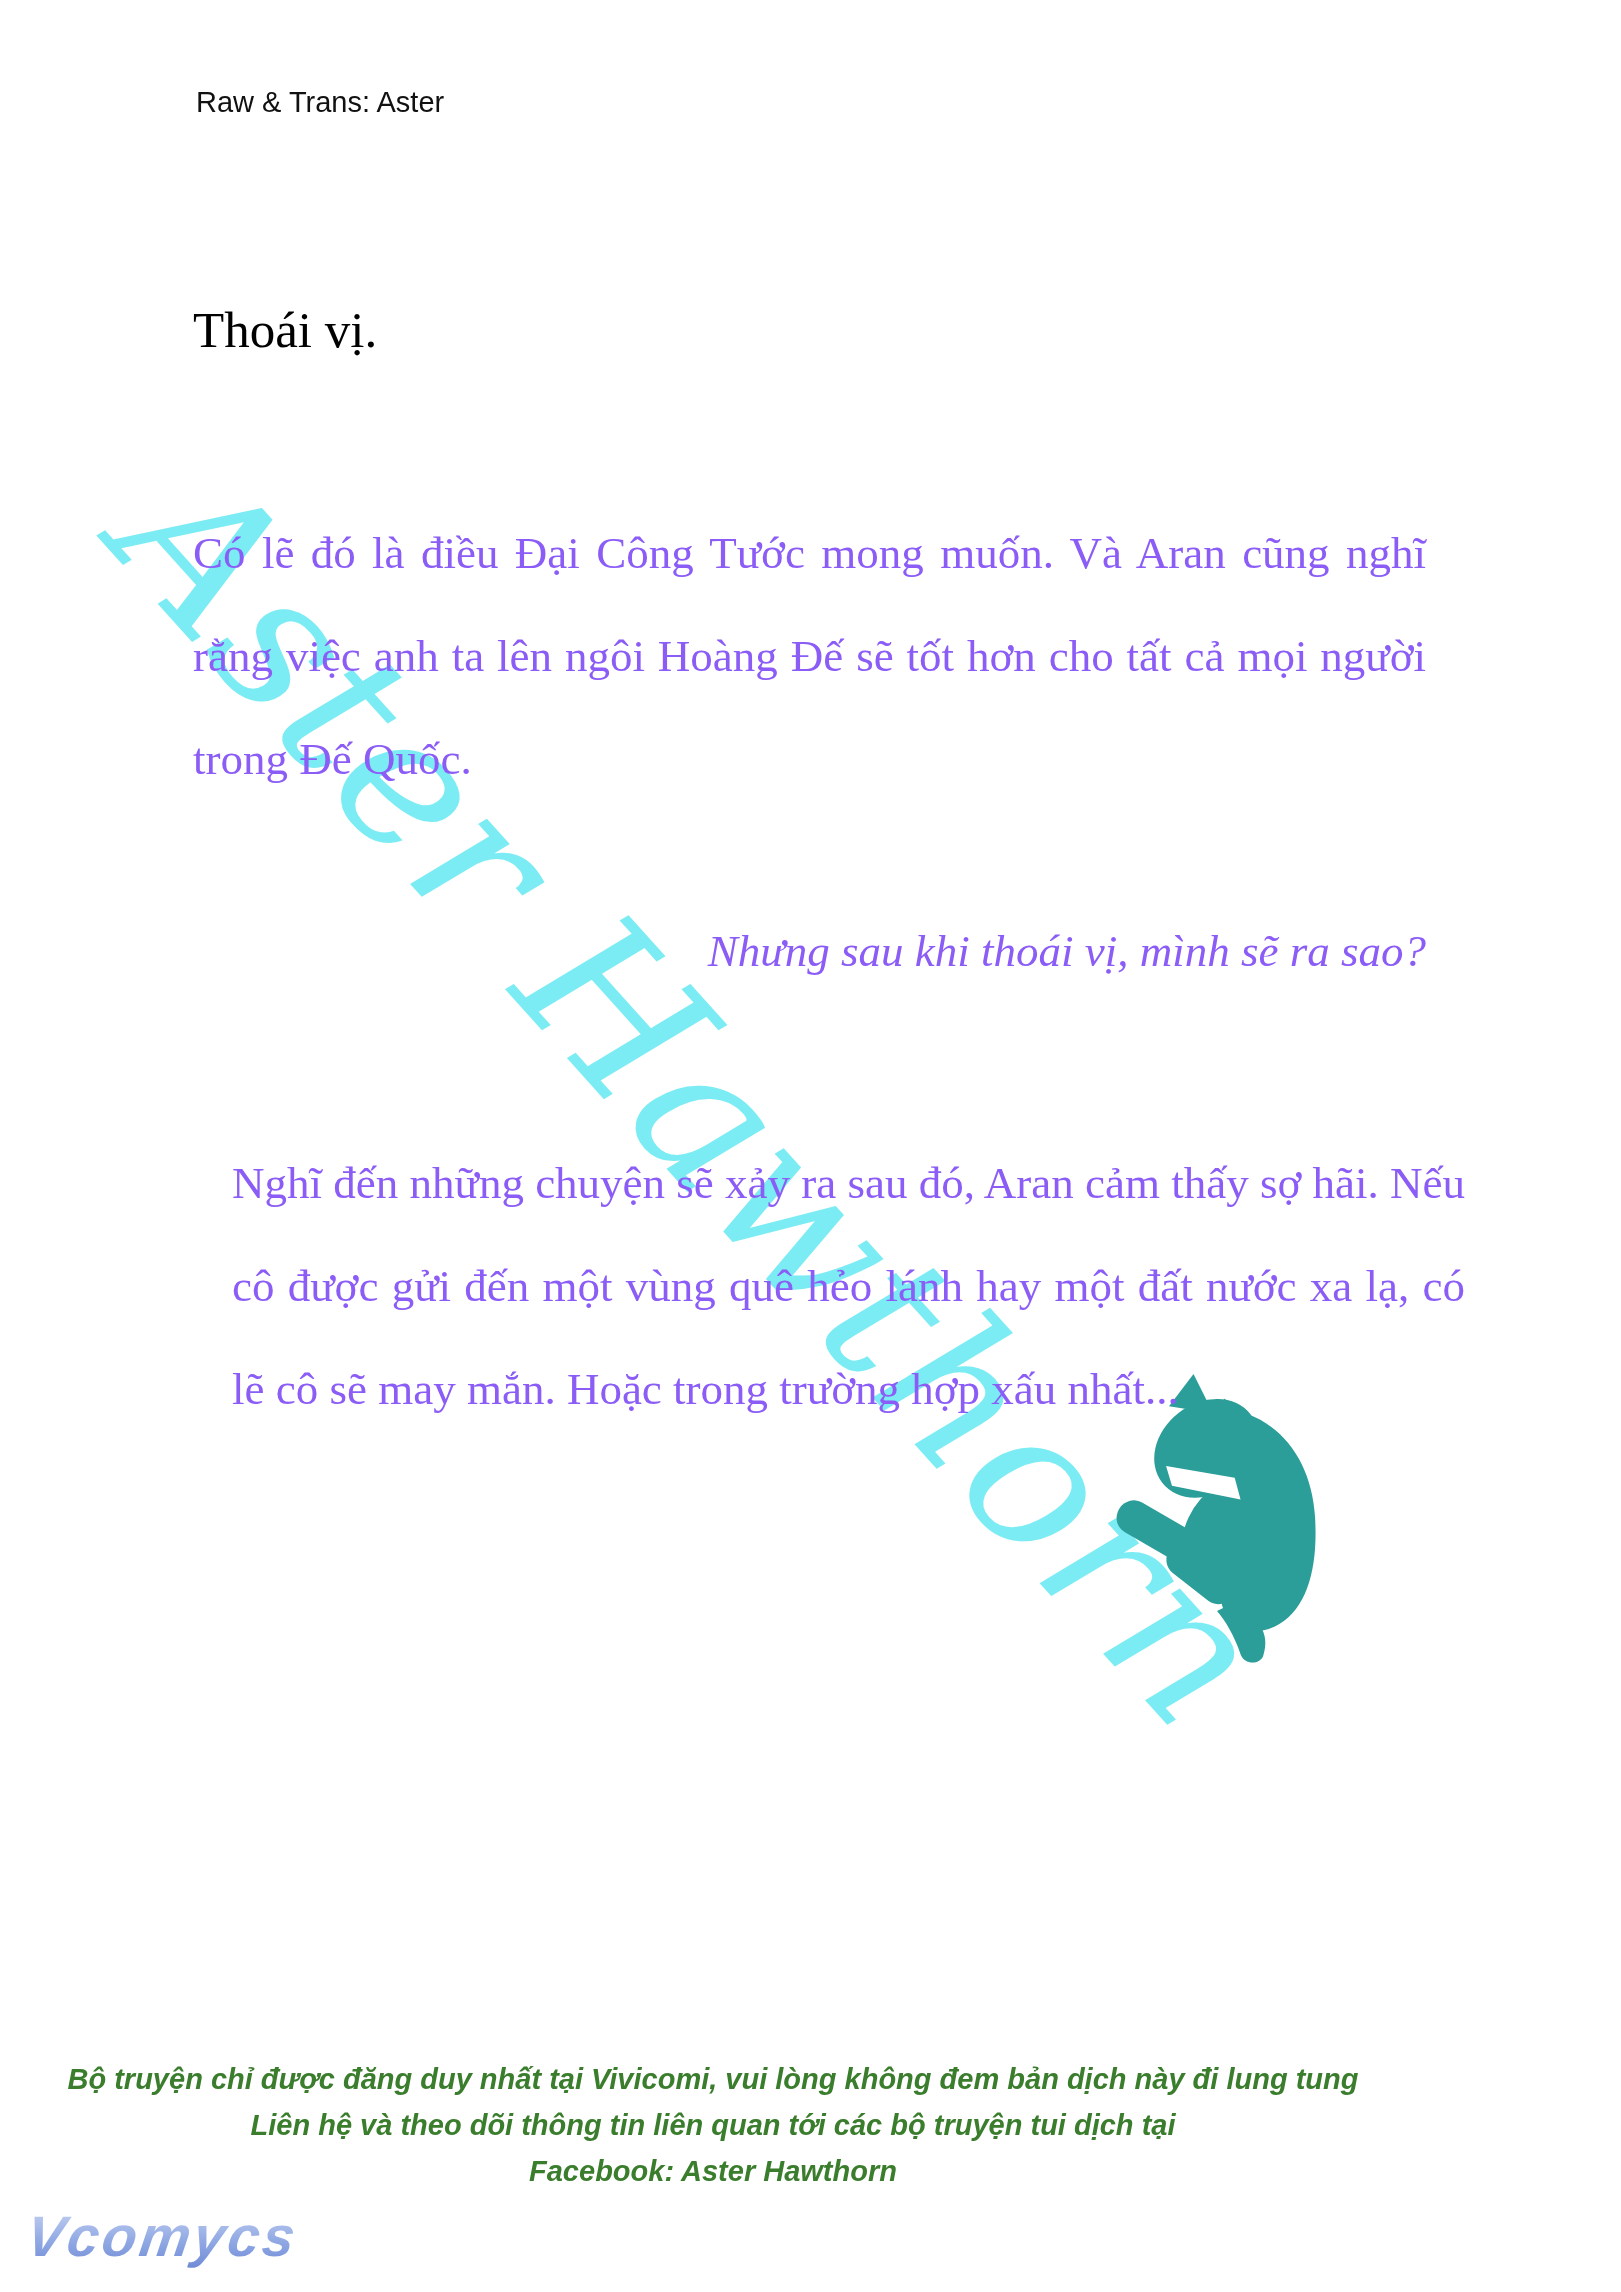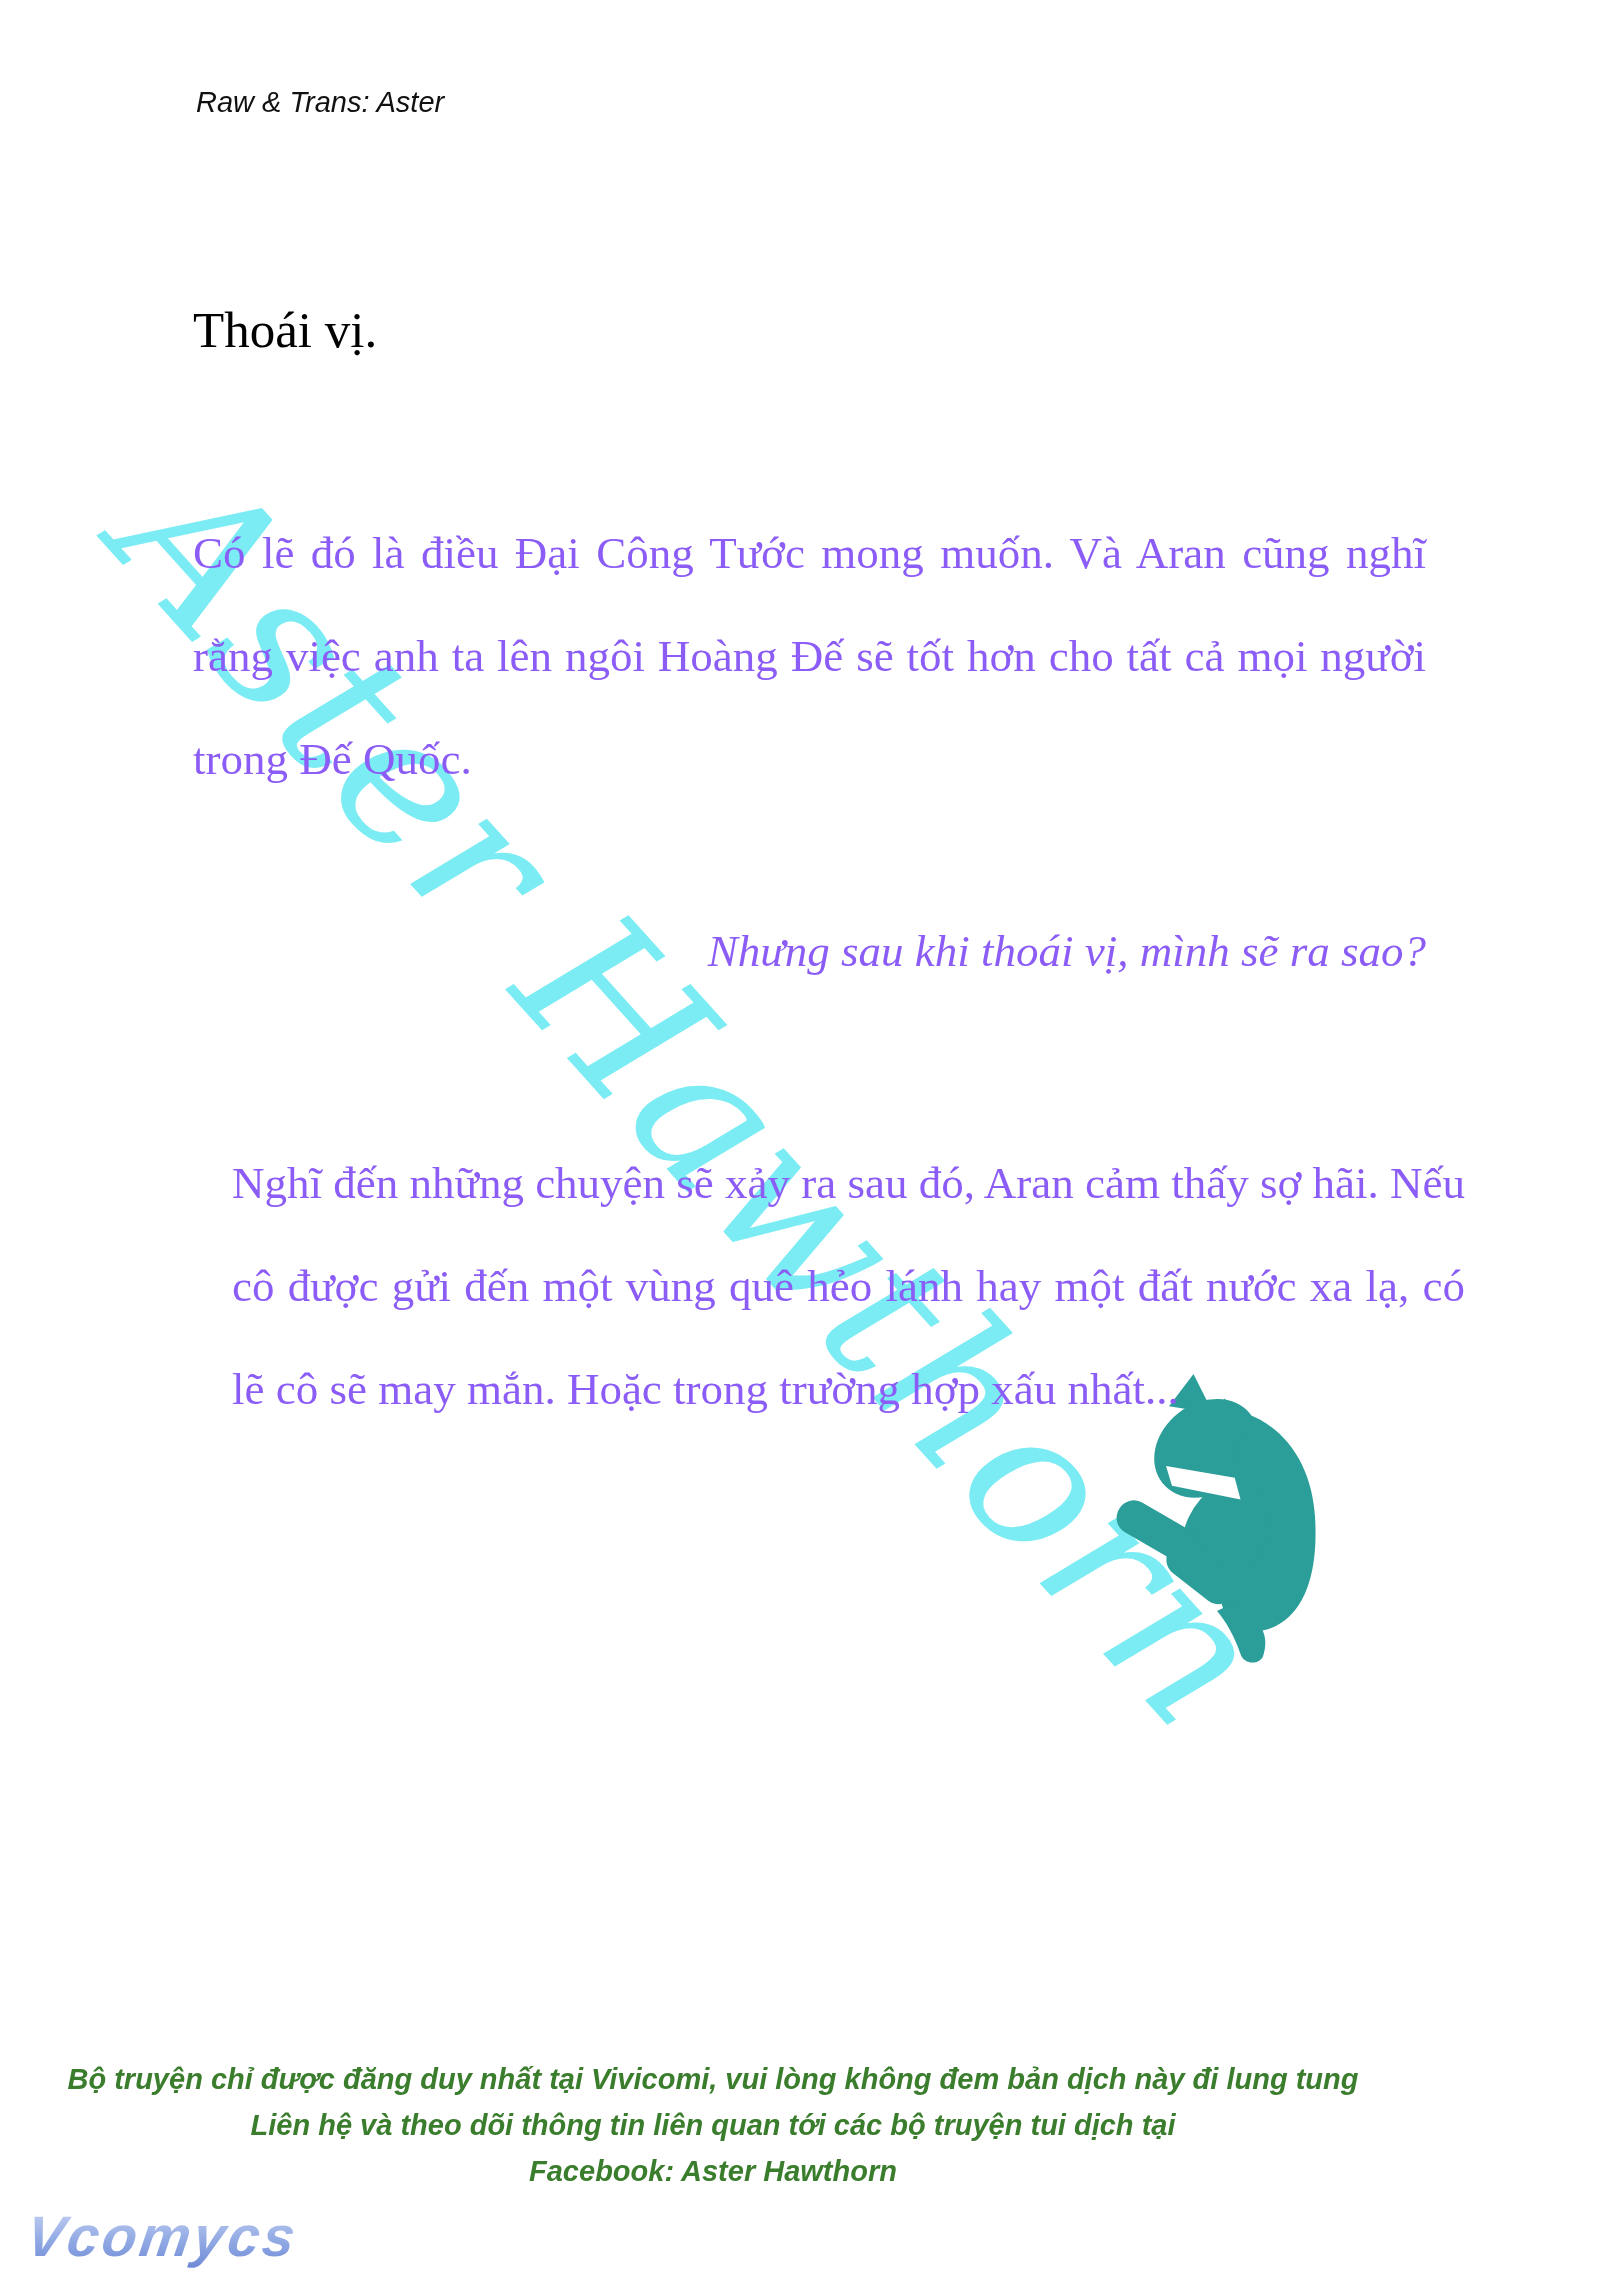--- a/index.html
+++ b/index.html
@@ -42,21 +42,20 @@
 
   
   .credit {
     position: absolute;
     left: 196px;
     top: 86px;
     font-family: "Liberation Sans", sans-serif;
     font-size: 29px;
     color: #111111;
     z-index: 2;
-    font-style: italic;
   }
   .doc-title {
     position: absolute;
     left: 193px;
     top: 301px;
     font-size: 51px;
     color: #000000;
     z-index: 2;
   }
   .para {

